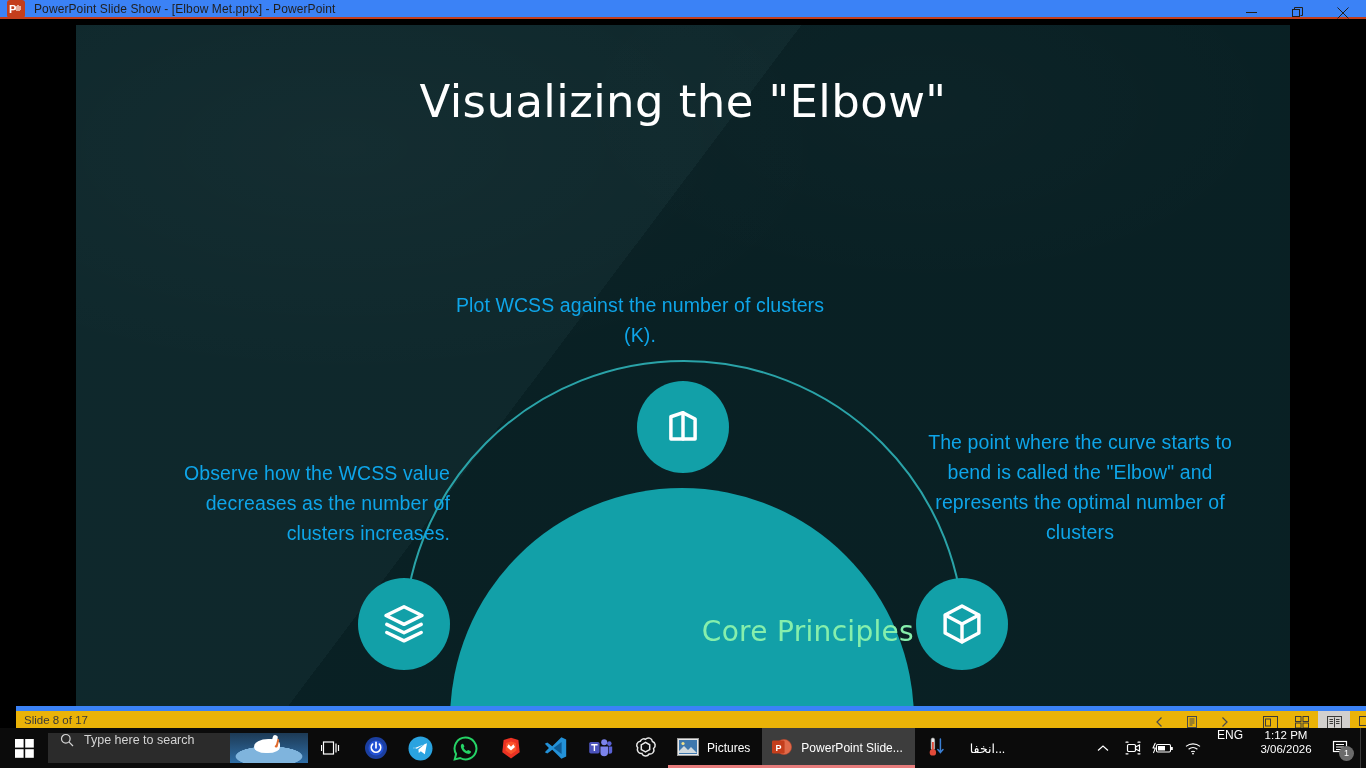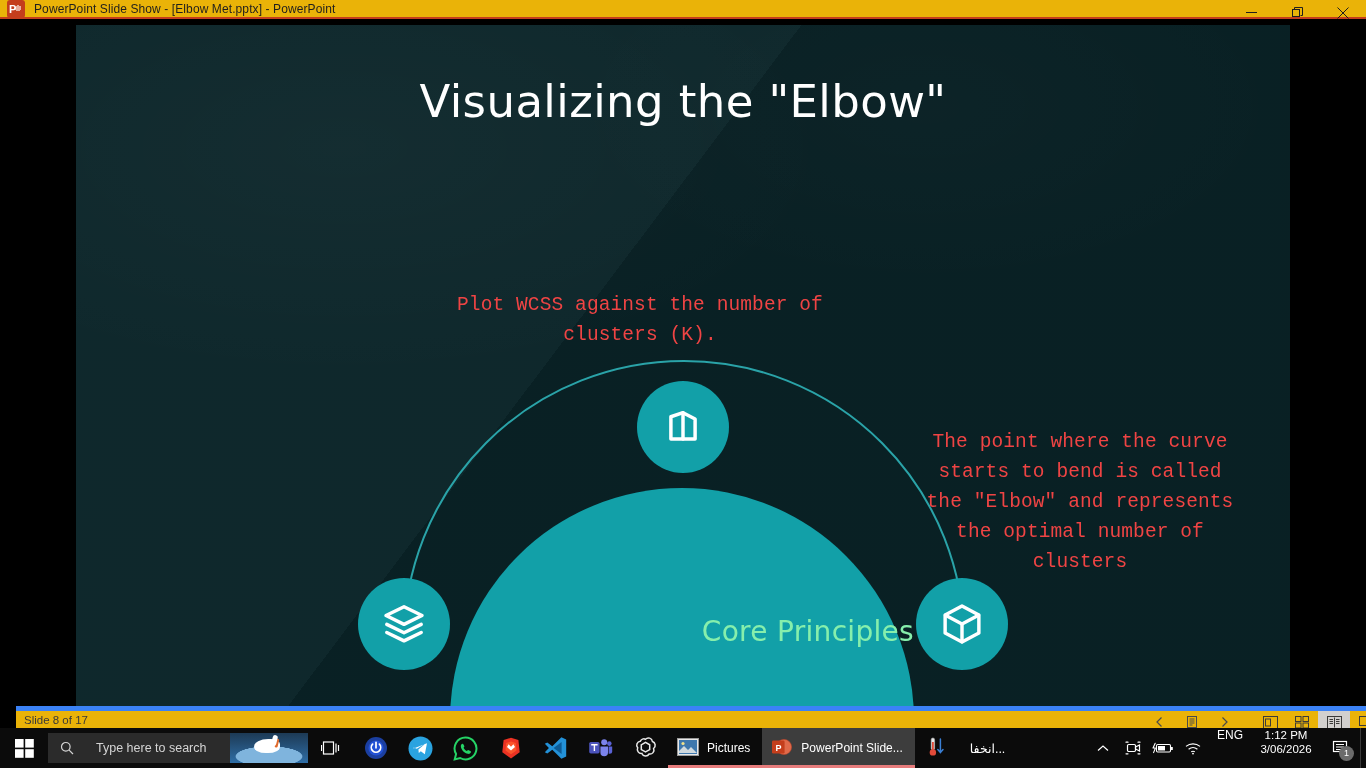--- a/index.html
+++ b/index.html
@@ -5,21 +5,21 @@
   * { margin:0; padding:0; box-sizing:border-box; }
   html, body {
     width:1366px; height:768px; overflow:hidden;
     background:#000;
     font-family:"Liberation Sans", sans-serif;
   }
 
   
   #titlebar{
     position:absolute; left:0; top:0; width:1366px; height:19px;
-    background:#eab308; display:flex; align-items:center;
+    background:#3b82f6; display:flex; align-items:center;
     border-bottom:2px solid #c43e1c;
   }
   #titlebar .ppt-logo{
     width:18px; height:18px; margin-left:7px; margin-right:9px;
     border-radius:3px;
     background:radial-gradient(circle at 62% 46%, #e8b0a0 0 3px, transparent 3px), #c43e1c;
     color:#fff; font-size:11px; font-weight:bold; line-height:18px; text-align:center;
     position:relative;
   }
   #titlebar .ppt-logo::after{
@@ -56,23 +56,23 @@
   }
 
   #slide-title{
     position:absolute; left:0; top:50px; width:100%;
     text-align:center; color:#ffffff;
     font-size:45px; font-weight:400; letter-spacing:.4px;
     font-family:"DejaVu Sans", sans-serif;
   }
 
   .callout{
-    position:absolute; color:#ef4444;
+    position:absolute; color:#0ea5e9;
     font-size:19.5px; line-height:30px; letter-spacing:.1px;
-    font-family:Liberation Mono, monospace;
+    font-family:Liberation Sans, sans-serif;
   }
   #callout-top   { left:379px; top:265px;  width:370px; text-align:center; }
   #callout-left  { left:64px;  top:433px;  width:310px; text-align:right;  }
   #callout-right { left:839px; top:402px;  width:330px; text-align:center;   }
 
   
   #diagram{
     position:absolute; left:0; top:0; width:1214px; height:681px;
     pointer-events:none;
   }
@@ -114,22 +114,22 @@
 
   
   #taskbar{
     position:absolute; left:0; top:728px; width:1366px; height:40px;
     background:#0b0b0b; display:flex; align-items:center;
   }
   #start-btn{
     width:48px; height:40px; display:flex; align-items:center; justify-content:center;
   }
   #search-box{
-    width:260px; height:30px; background:#2b2b2b; display:flex; align-items:center;
-    position:relative; overflow:hidden; margin-left:0;gap:12px;
+    width:260px; height:30px; background:#2b2b2b; display:flex; align-items:flex-start;
+    position:relative; overflow:hidden; margin-left:0;
   }
   #search-box .mag{ margin-left:12px; margin-right:10px; display:block; }
   #search-box .ph{ font-size:12.5px; color:#d4d4d4; }
   #search-box .swan{
     position:absolute; right:0; top:0; width:78px; height:30px;
     background:
       radial-gradient(ellipse 70% 55% at 50% 78%, #7fb4dd 0 60%, transparent 62%),
       linear-gradient(#1d3a55, #2f6ea6);
   }
   #search-box .swan::before{
@@ -238,20 +238,21 @@
       <span>
         <svg width="46" height="46" viewBox="0 0 24 24" fill="none" stroke="#ffffff" stroke-width="1.8" stroke-linecap="round" stroke-linejoin="round">
           <path d="M12 2.6 3.2 7.3v9.4L12 21.4l8.8-4.7V7.3L12 2.6z"></path>
           <path d="M3.4 7.4 12 12l8.6-4.6"></path>
           <path d="M12 12v9.3"></path>
         </svg>
       </span>
     </div>
 
     <div class="callout" id="callout-top">Plot WCSS against the number of clusters (K).</div>
+    <div class="callout" id="callout-left">Observe how the WCSS value decreases as the number of clusters increases.</div>
     <div class="callout" id="callout-right">The point where the curve starts to bend is called the "Elbow" and represents the optimal number of clusters</div>
   </div>
 </div>
 
 <div id="statusbar">
   <div class="slide-count">Slide 8 of 17</div>
   <div id="status-right">
     <div class="sb">
       <svg width="12" height="12" viewBox="0 0 12 12" fill="none" stroke="#4a4a4a" stroke-width="1.2">
         <path d="M7.5 1.5 3 6l4.5 4.5"></path>

